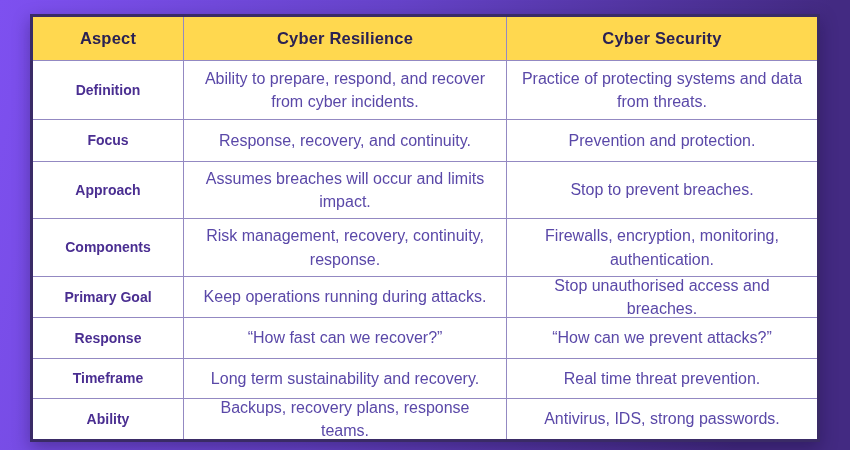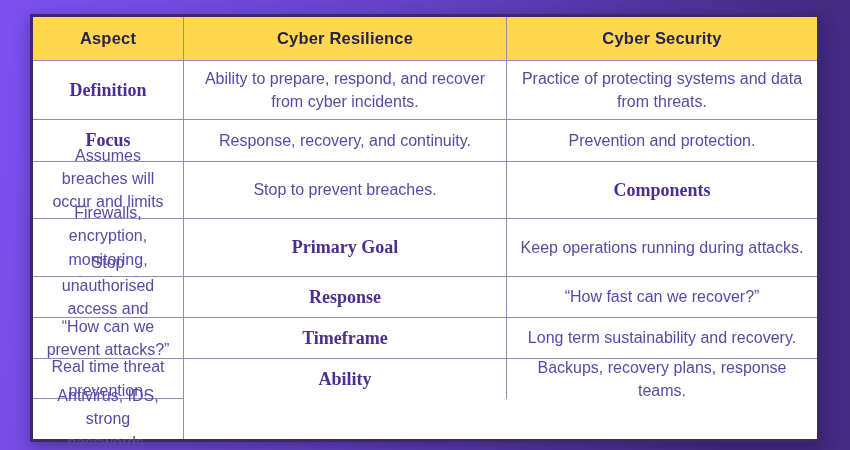--- a/index.html
+++ b/index.html
@@ -46,45 +46,47 @@
   }
   .cell:nth-child(3n){border-right:none;}
   .cell:nth-last-child(-n+3){border-bottom:none;}
   .head{
     background:var(--header-bg);
     color:var(--header-text);
     font-weight:700;font-size:16.5px;letter-spacing:.2px;
   }
   .aspect{
     color:var(--label-text);
-    font-weight:700;font-size:18px;font-family:Liberation Serif, serif;
+    font-weight:700;font-size:14px;
   }
 </style>
 </head>
 <body>
 
 <div class="table-wrap">
   <div class="grid">
 
     <div class="cell head">Aspect</div>
     <div class="cell head">Cyber Resilience</div>
     <div class="cell head">Cyber Security</div>
 
     <div class="cell aspect">Definition</div>
     <div class="cell">Ability to prepare, respond, and recover from cyber incidents.</div>
     <div class="cell">Practice of protecting systems and data from threats.</div>
 
     <div class="cell aspect">Focus</div>
     <div class="cell">Response, recovery, and continuity.</div>
     <div class="cell">Prevention and protection.</div>
 
+    <div class="cell aspect">Approach</div>
     <div class="cell">Assumes breaches will occur and limits impact.</div>
     <div class="cell">Stop to prevent breaches.</div>
 
     <div class="cell aspect">Components</div>
+    <div class="cell">Risk management, recovery, continuity, response.</div>
     <div class="cell">Firewalls, encryption, monitoring, authentication.</div>
 
     <div class="cell aspect">Primary Goal</div>
     <div class="cell">Keep operations running during attacks.</div>
     <div class="cell">Stop unauthorised access and breaches.</div>
 
     <div class="cell aspect">Response</div>
     <div class="cell">“How fast can we recover?”</div>
     <div class="cell">“How can we prevent attacks?”</div>
 

